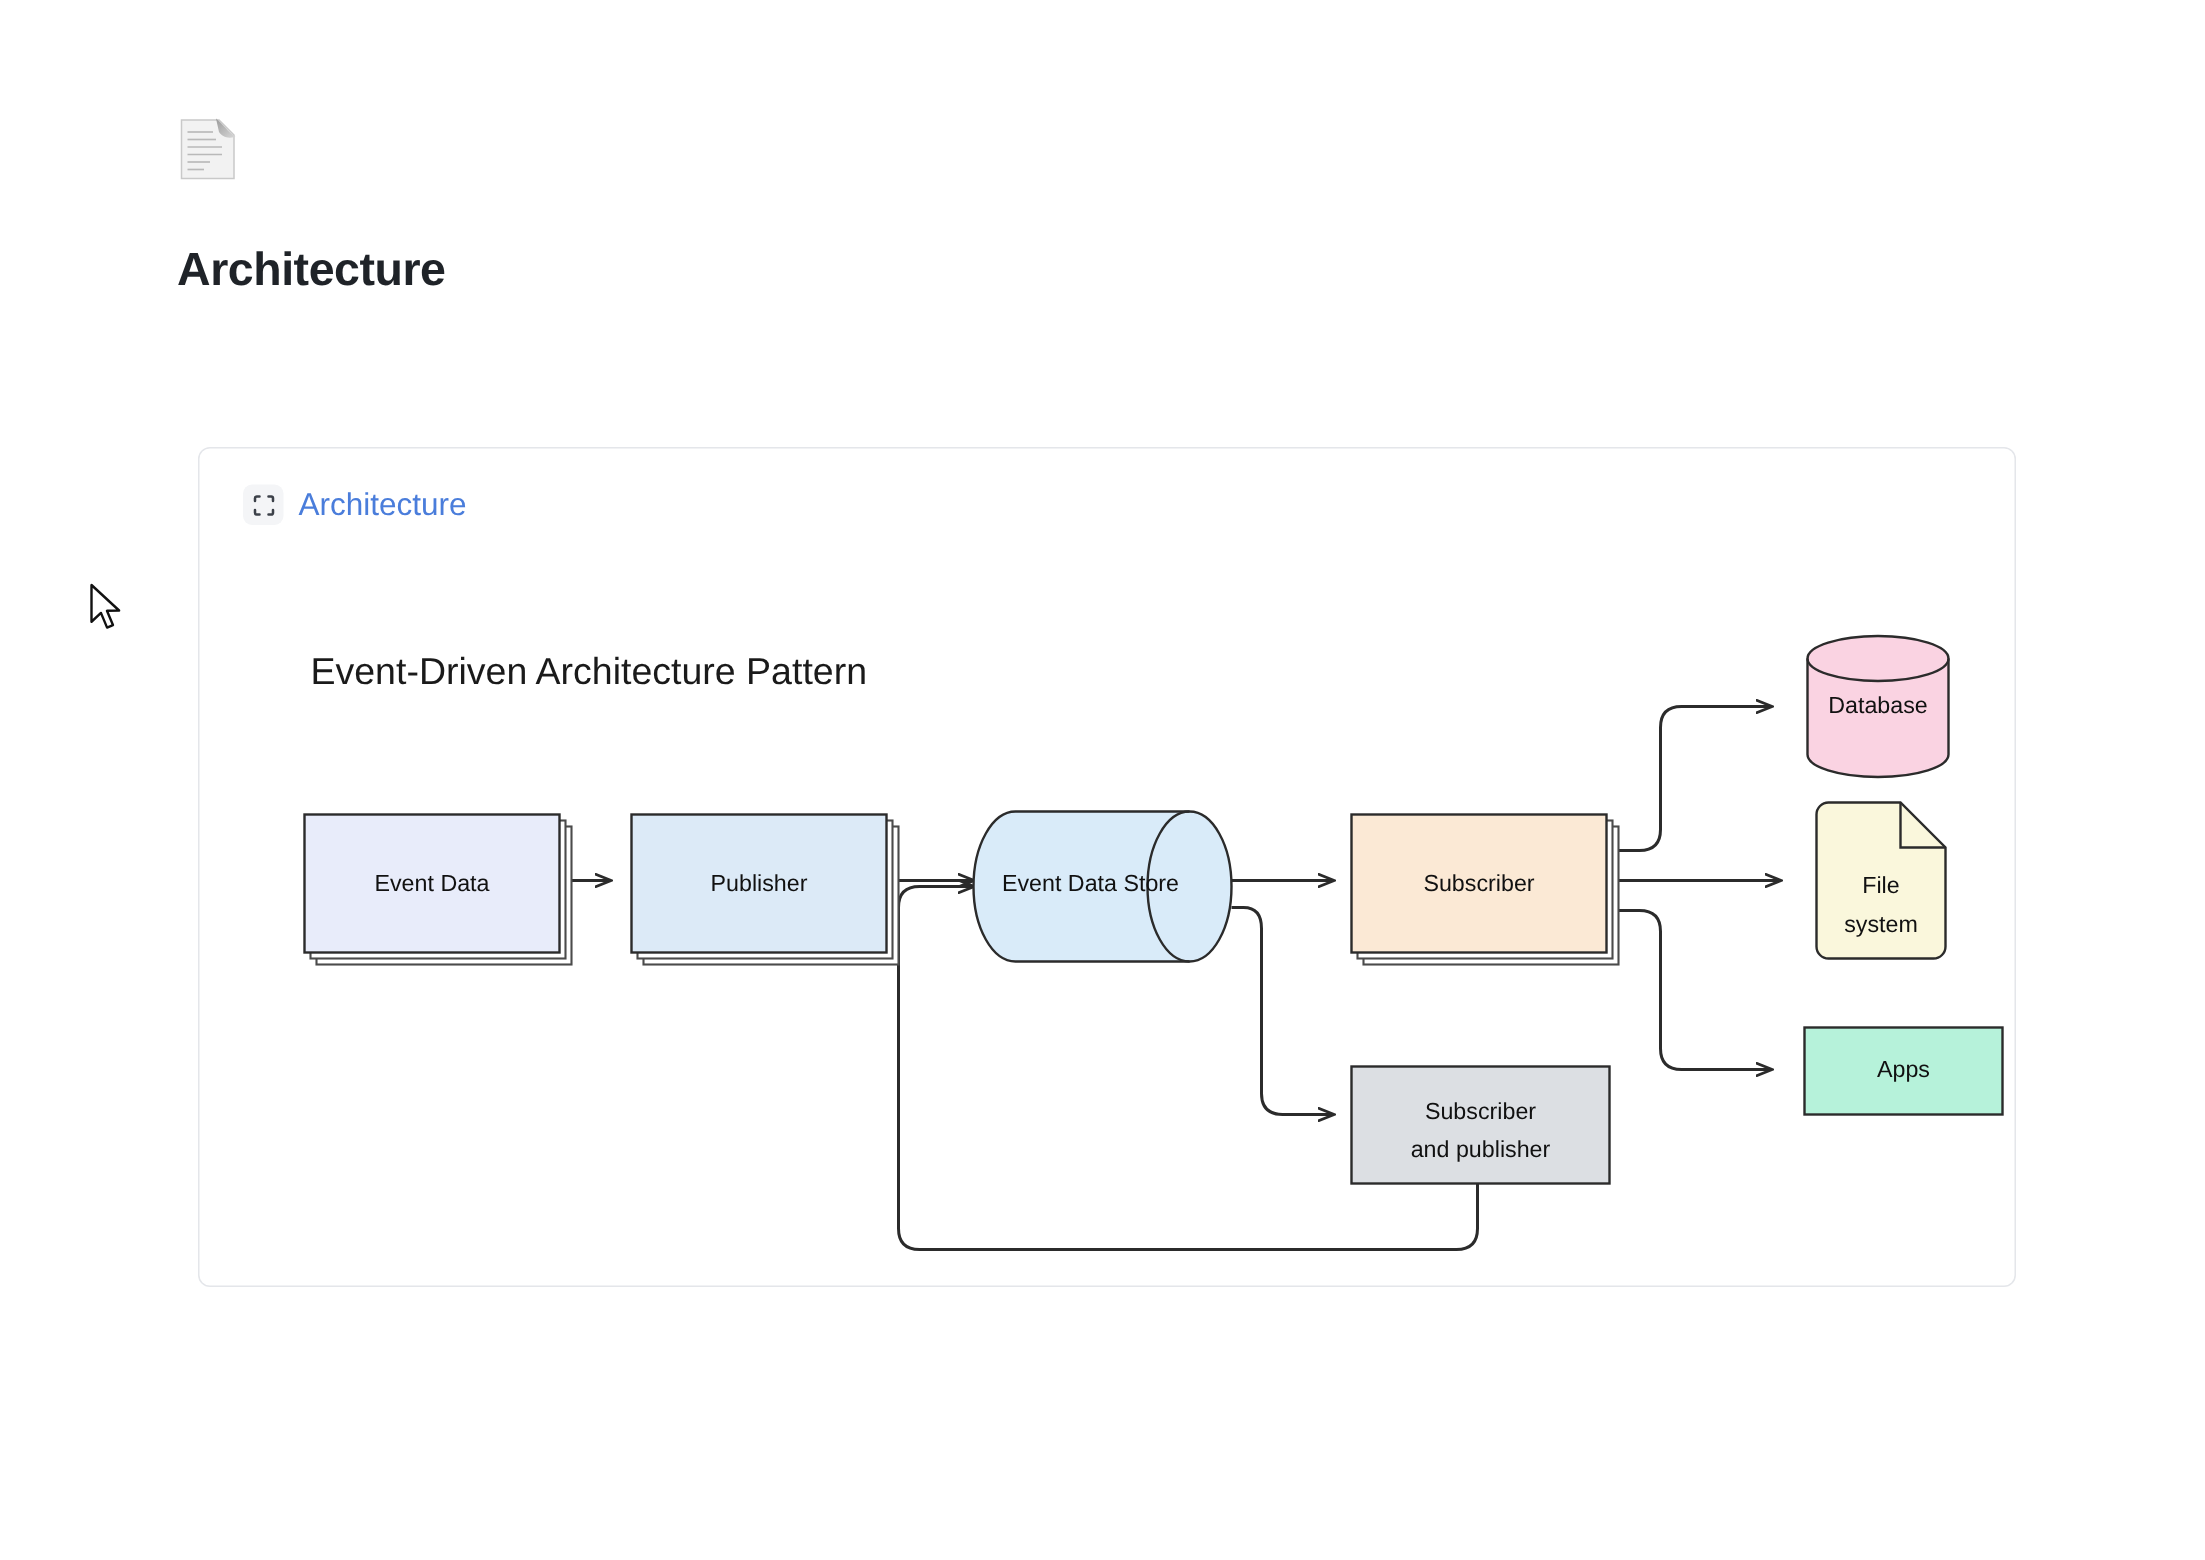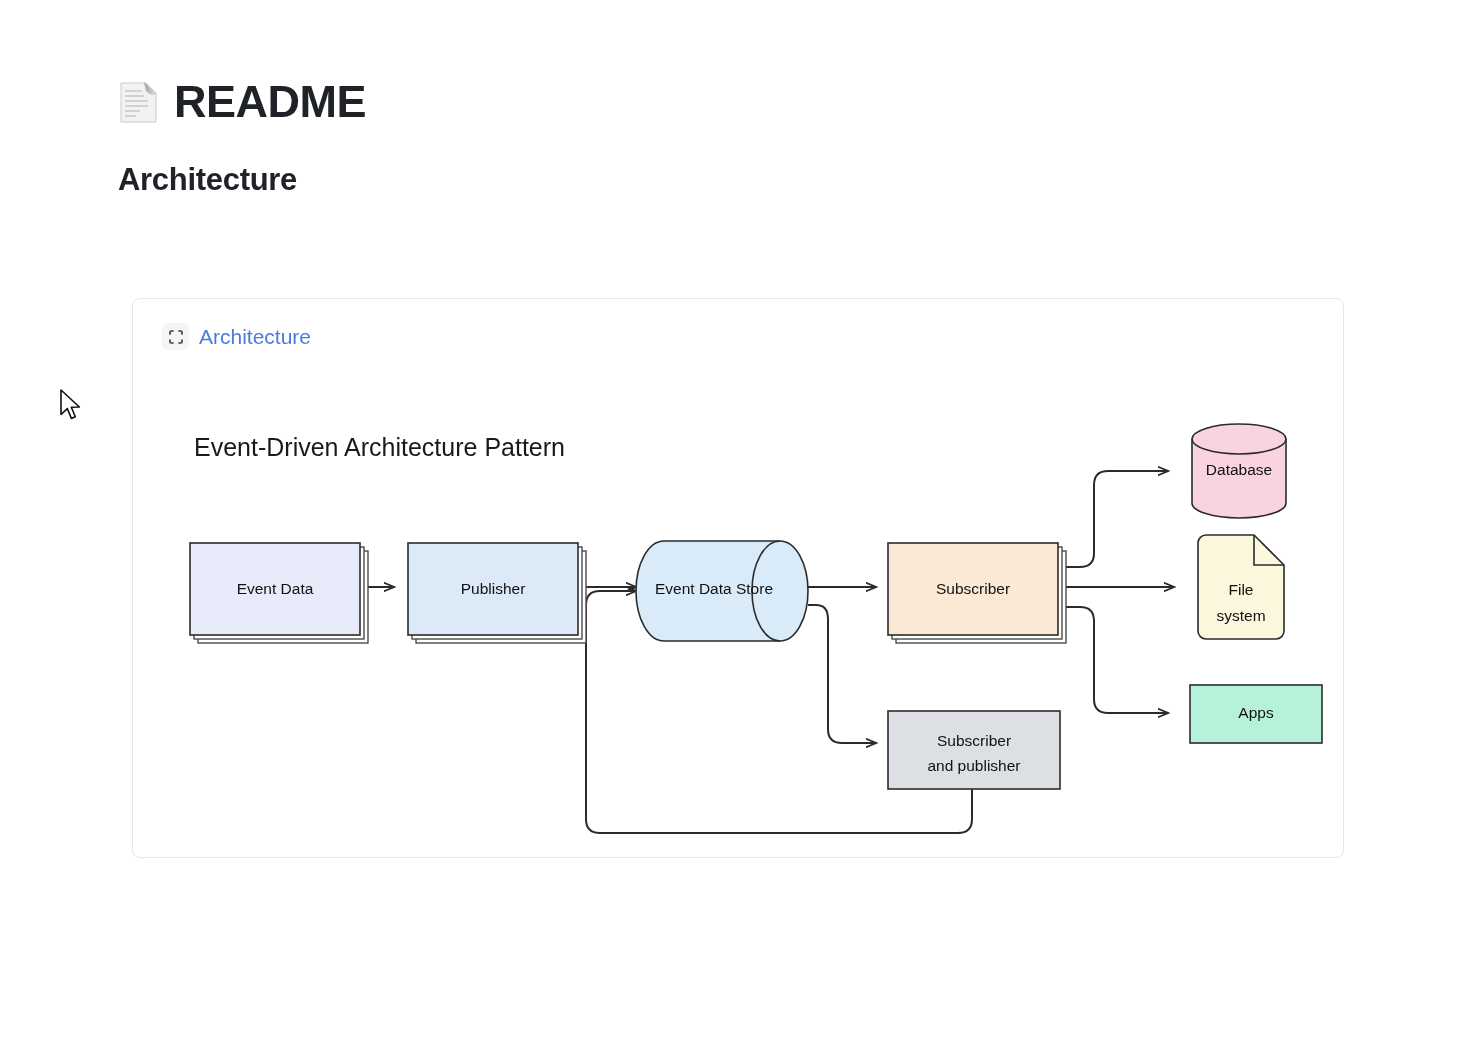--- a/index.html
+++ b/index.html
@@ -93,21 +93,21 @@
   .caption-link {
     font-size: 21px;
     color: #4a7ddb;
     font-weight: 400;
     cursor: pointer;
   }
 
   
   .diagram-wrap {
     position: absolute;
-    left: 3px;
+    left: 16px;
     top: 0;
     width: 1212px;
     height: 560px;
   }
   .diagram-svg { display: block; }
 
   .dgm-title {
     font-family: "Liberation Sans", sans-serif;
     font-size: 25px;
     fill: #1a1a1a;
@@ -164,21 +164,20 @@
         <g stroke="#b9b9b9" stroke-width="1.1">
           <line x1="7" y1="12" x2="24" y2="12"></line>
           <line x1="7" y1="17" x2="26" y2="17"></line>
           <line x1="7" y1="22" x2="30" y2="22"></line>
           <line x1="7" y1="27" x2="30" y2="27"></line>
           <line x1="7" y1="32" x2="22" y2="32"></line>
           <line x1="7" y1="37" x2="18" y2="37"></line>
         </g>
       </svg>
     </span>
-    <span>README</span>
   </div>
 
   <div class="section-heading">Architecture</div>
 
 
   <div class="figure-card">
 
     <div class="figure-caption-row">
       <span class="crop-icon-box">
         <svg width="16" height="16" viewBox="0 0 16 16" xmlns="http://www.w3.org/2000/svg">

